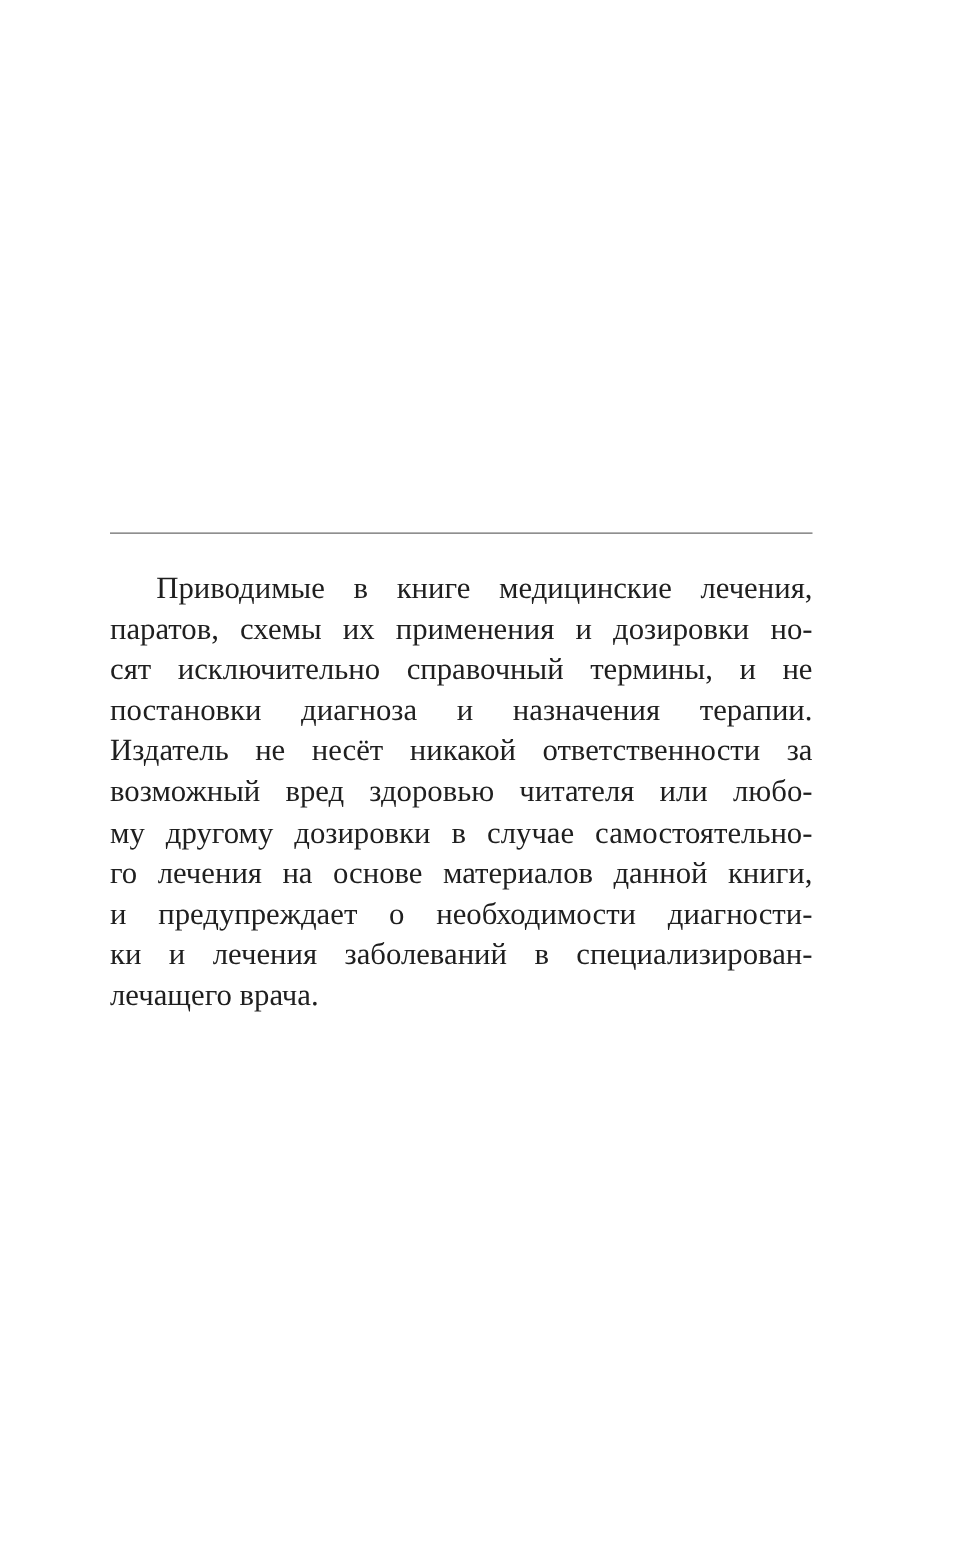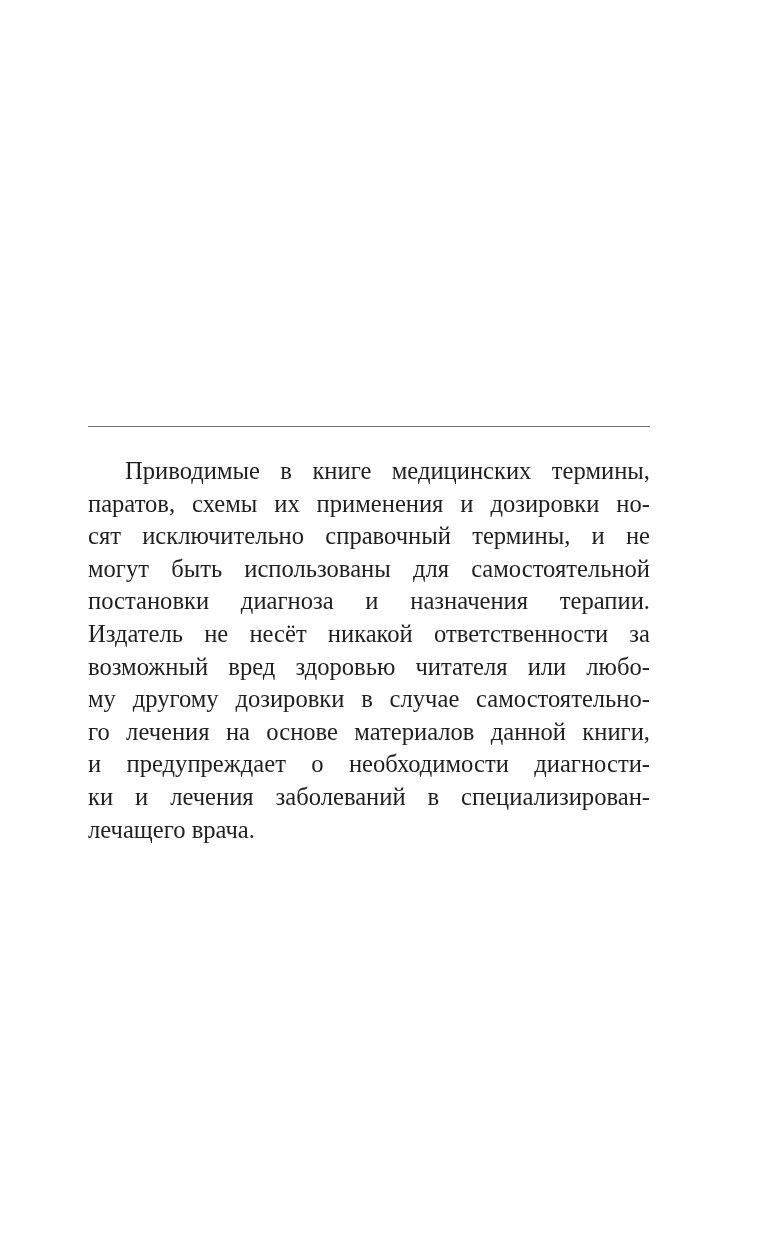--- a/index.html
+++ b/index.html
@@ -54,24 +54,23 @@
       text-align-last: left;
     }
   </style>
 </head>
 <body>
 
 <div class="page">
   <div class="rule"></div>
 
   <p class="disclaimer">
-    <span class="line first">Приводимые в книге медицинских термины,</span>
+    <span class="line first">Приводимые в книге медицинские лечения,</span>
     <span class="line">паратов, схемы их применения и дозировки но-</span>
     <span class="line">сят исключительно справочный термины, и не</span>
-    <span class="line">могут быть использованы для самостоятельной</span>
     <span class="line">постановки диагноза и назначения терапии.</span>
     <span class="line">Издатель не несёт никакой ответственности за</span>
     <span class="line">возможный вред здоровью читателя или любо-</span>
     <span class="line">му другому дозировки в случае самостоятельно-</span>
     <span class="line">го лечения на основе материалов данной книги,</span>
     <span class="line">и предупреждает о необходимости диагности-</span>
     <span class="line">ки и лечения заболеваний в специализирован-</span>
     <span class="line last">лечащего врача.</span>
   </p>
 </div>

